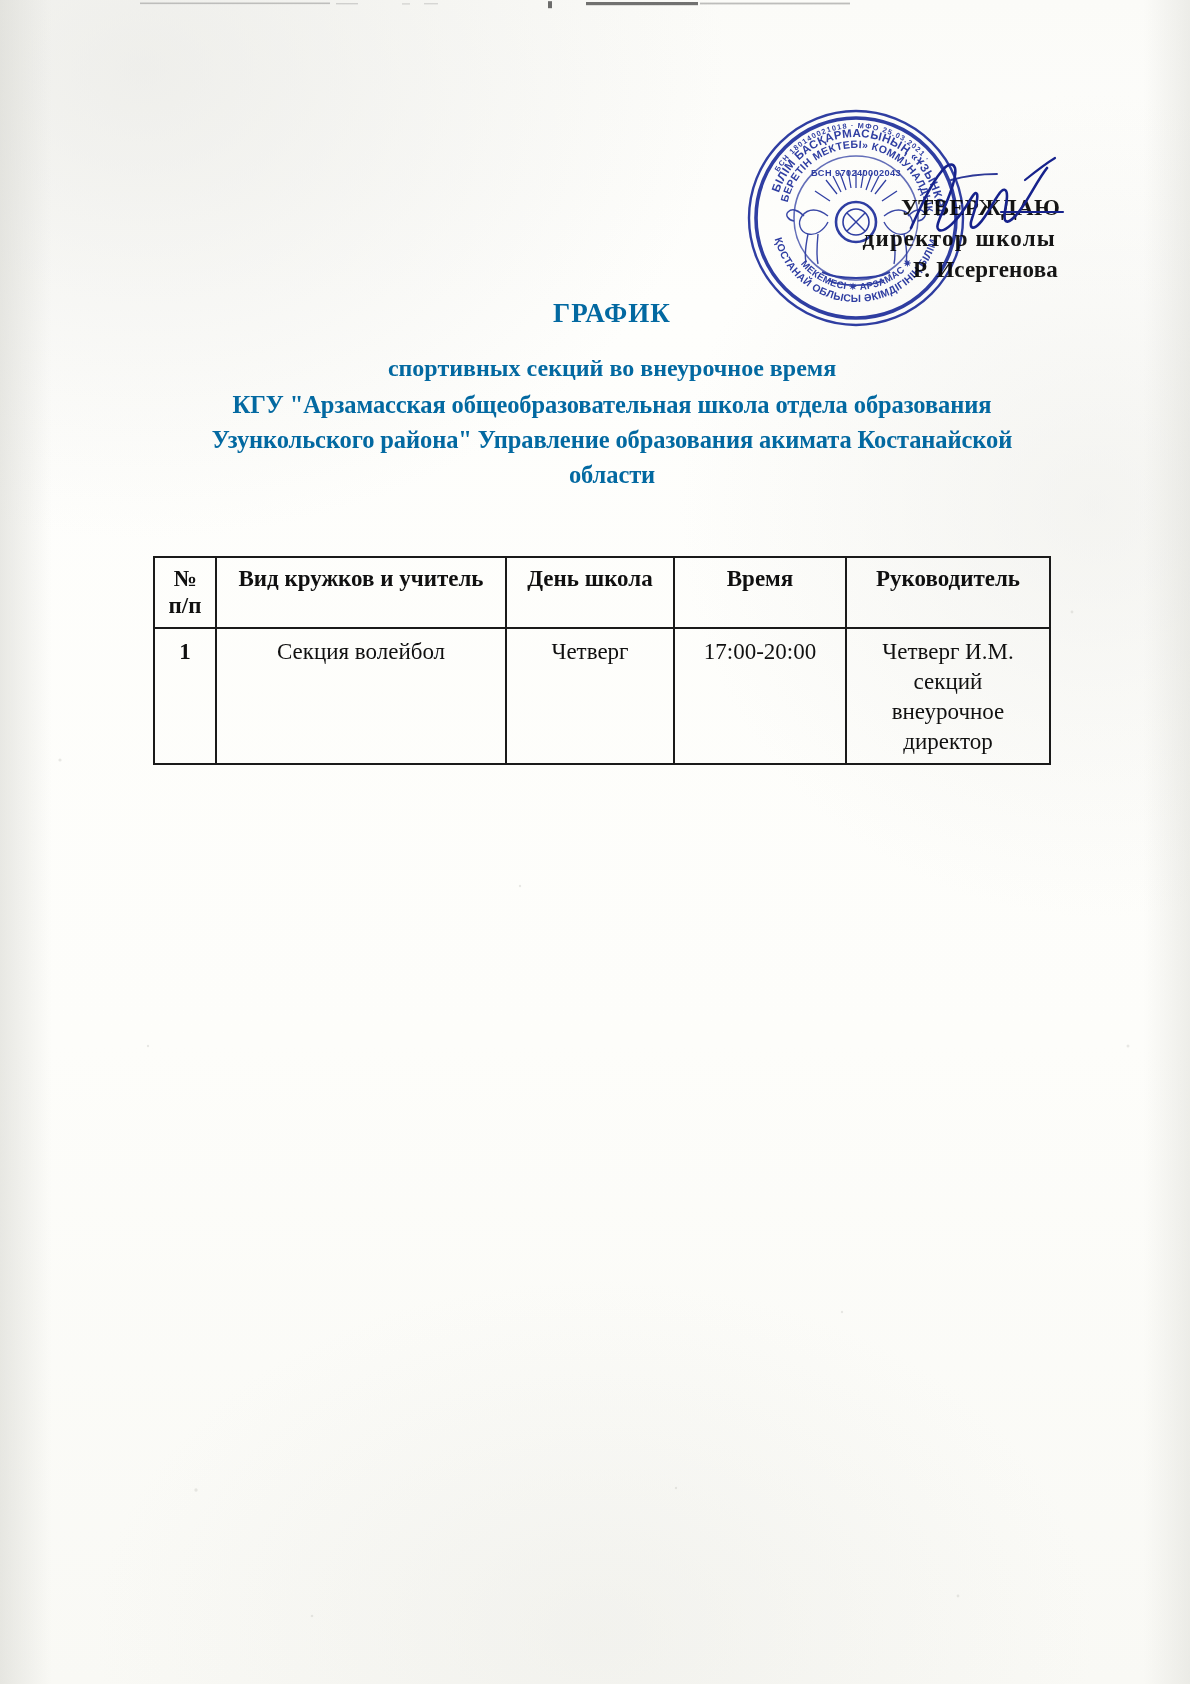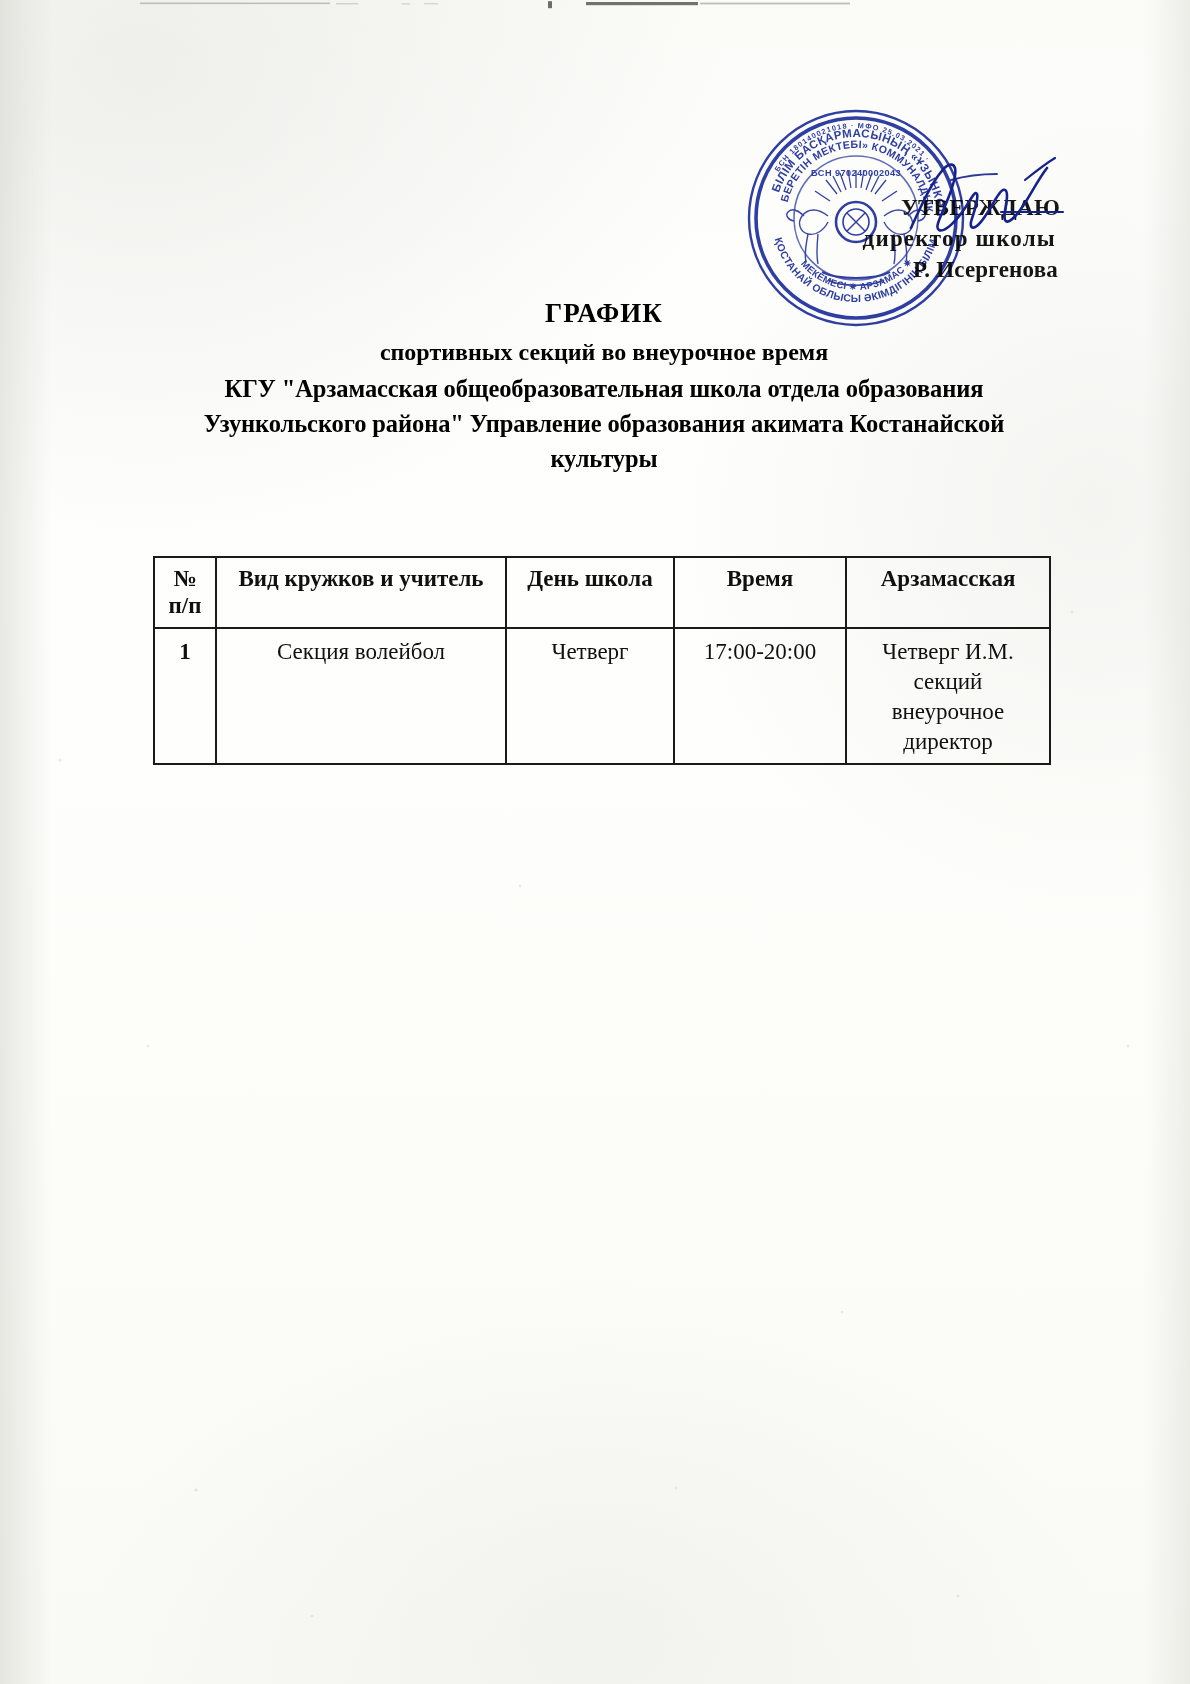--- a/index.html
+++ b/index.html
@@ -95,38 +95,38 @@
     height: 228px;
     z-index: 7;
     pointer-events: none;
     mix-blend-mode: multiply;
     opacity: .93;
   }
 
   
   .title-block {
     position: absolute;
-    left: 154px;
+    left: 162px;
     top: 296px;
     width: 900px;
     text-align: center;
-    color: #000000;
+    color: #0369a1;
     z-index: 4;
   }
   .doc-title {
     font-size: 27px;
     font-weight: bold;
     letter-spacing: 1px;
     line-height: 34px;
   }
   .doc-subtitle {
     font-size: 24px;
     font-weight: bold;
     line-height: 36px;
-    margin-top: 4px;
+    margin-top: 20px;
   }
   .doc-org {
     font-size: 24.5px;
     font-weight: bold;
     line-height: 33px;
     margin-top: 2px;
     letter-spacing: -.1px;
   }
 
   
@@ -303,21 +303,21 @@
       <path d="M80 168 C 96 176, 132 176, 148 168" stroke-width="2"></path>
       <path d="M86 176 C 100 183, 128 183, 142 176" stroke-width="1.4"></path>
     </g>
   </svg>
 
   <div class="title-block">
     <div class="doc-title">ГРАФИК</div>
     <div class="doc-subtitle">спортивных секций  во внеурочное время</div>
     <div class="doc-org">КГУ "Арзамасская общеобразовательная школа отдела образования</div>
     <div class="doc-org">Узункольского района" Управление образования акимата Костанайской</div>
-    <div class="doc-org">культуры</div>
+    <div class="doc-org">области</div>
   </div>
 
   <table class="schedule-table">
     <colgroup>
       <col class="col-num">
         <col class="col-kind">
         <col class="col-day">
       <col class="col-time">
         <col class="col-lead">
     </colgroup>
@@ -330,21 +330,21 @@
         <th>
           <span class="hdr-stack">Вид кружков и учитель</span>
         </th>
         <th>
           <span class="hdr-stack">День школа</span>
         </th>
         <th>
           <span class="hdr-stack">Время</span>
         </th>
         <th>
-          <span class="hdr-stack">Арзамасская</span>
+          <span class="hdr-stack">Руководитель</span>
         </th>
       </tr>
     </thead>
     <tbody>
       <tr class="row-body">
         <td class="cell-num">1</td>
         <td>Секция волейбол</td>
         <td>Четверг</td>
         <td>17:00-20:00</td>
         <td class="lead-cell">

